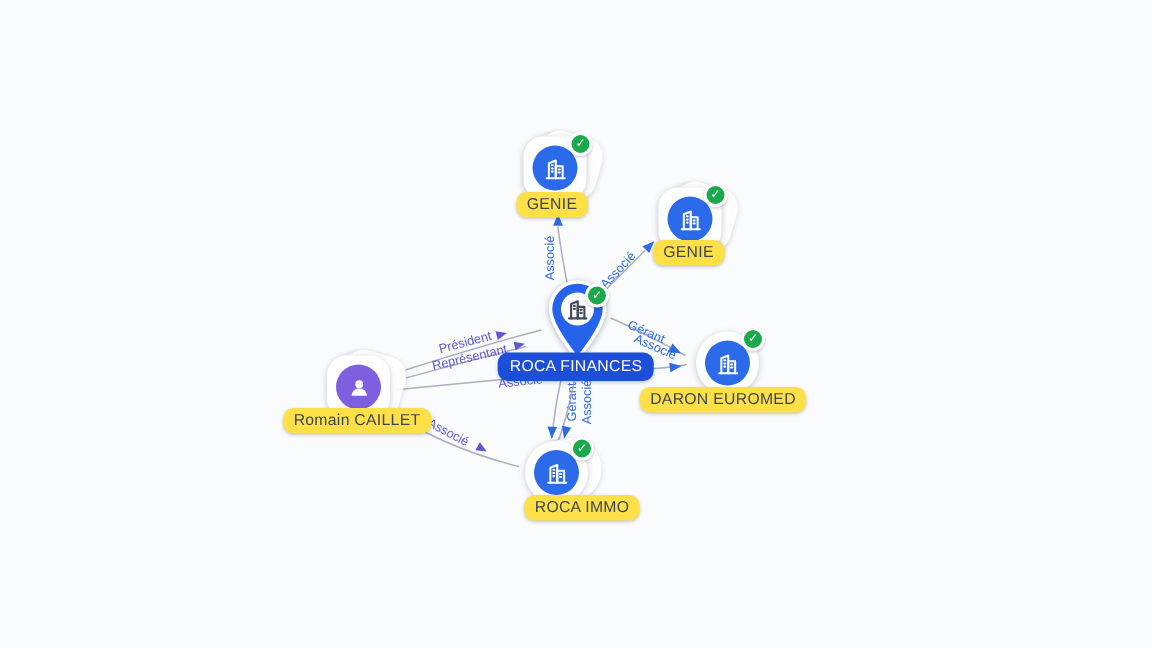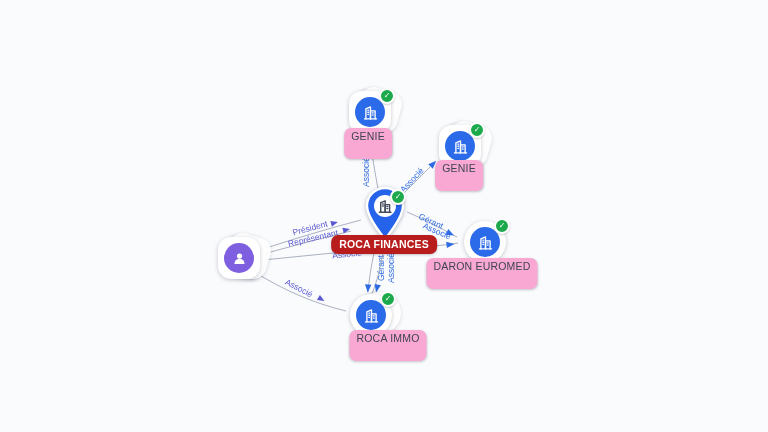--- a/index.html
+++ b/index.html
@@ -20,24 +20,24 @@
   .card.stacked::before,.card.stacked::after{content:"";position:absolute;inset:0;background:#fff;
         border-radius:inherit;box-shadow:0 1px 4px rgba(50,60,80,.22);z-index:-1;}
   .card.stacked::before{transform:translate(5px,-1px) rotate(8deg);}
   .card.stacked::after{transform:translate(9px,-2px) rotate(16deg);opacity:.92;}
   .bubble{width:30px;height:30px;border-radius:50%;display:flex;align-items:center;justify-content:center;}
   .bubble.company{background:#2b6ae8;color:#fff;}
   .bubble.person{background:#7d5fe0;color:#fff;}
   .check{position:absolute;top:-3px;right:-4px;width:12px;height:12px;background:#1ba94c;
         border:2px solid #fff;border-radius:50%;color:#fff;font-size:8px;line-height:12px;
         text-align:center;font-weight:bold;box-shadow:0 1px 2px rgba(0,0,0,.2);z-index:3;}
-  .pill{position:absolute;z-index:4;transform:translateX(-50%);background:#f9a8d4;color:#3d4452;
-        font-size:10.5px;line-height:12px;padding:2px 7px 17px;border-radius:7px;white-space:nowrap;
+  .pill{position:absolute;z-index:4;transform:translateX(-50%);background:#fde047;color:#3d4452;
+        font-size:10.5px;line-height:12px;padding:2px 7px 3px;border-radius:7px;white-space:nowrap;
         letter-spacing:.2px;box-shadow:0 1px 2.5px rgba(40,50,70,.28);}
-  .pill.primary{background:#b91c1c;color:#fff;font-weight:bold;padding:3px 8px 4px;text-align:right;}
+  .pill.primary{background:#1d4ed8;color:#fff;font-weight:normal;padding:3px 8px 4px;text-align:right;}
   .pin-wrap{position:absolute;left:362px;top:186px;width:46px;height:56px;z-index:2;}
   .pin-wrap svg{filter:drop-shadow(0 1px 2px rgba(40,50,80,.35));}
   .pin-check{top:3px;right:2px;}
 </style>
 </head>
 <body>
 
 <div class="canvas">
 
   <svg style="position:absolute;left:0;top:0;width:0;height:0">
@@ -152,20 +152,21 @@
 
   <div class="node" style="left:218px;top:237px">
     <div class="card stacked">
       <div class="bubble person">
         <svg width="17" height="17" style="color:#fff">
             <use href="#ic-person"></use>
           </svg>
       </div>
     </div>
   </div>
+  <div class="pill" style="left:238px;top:272px">Romain CAILLET</div>
 
   <div class="pin-wrap">
     <svg width="46" height="56" viewBox="0 0 46 56">
       <path d="M23 2C13 2 5 10 5 20c0 12 18 33 18 33s18-21 18-33C41 10 33 2 23 2z" fill="#2563eb" stroke="#fff" stroke-width="2.4"></path>
       <circle cx="23" cy="20" r="11" fill="#fff"></circle>
       <g transform="translate(15,12) scale(0.68)" style="color:#414a5a">
         <g fill="none" stroke="currentColor" stroke-width="2.1" stroke-linejoin="round" stroke-linecap="round">
           <path d="M3.5 21h17"></path>
           <path d="M5.5 21V6.8L12 4.2V21"></path>
           <path d="M12 21V9.7h6.5V21"></path>

